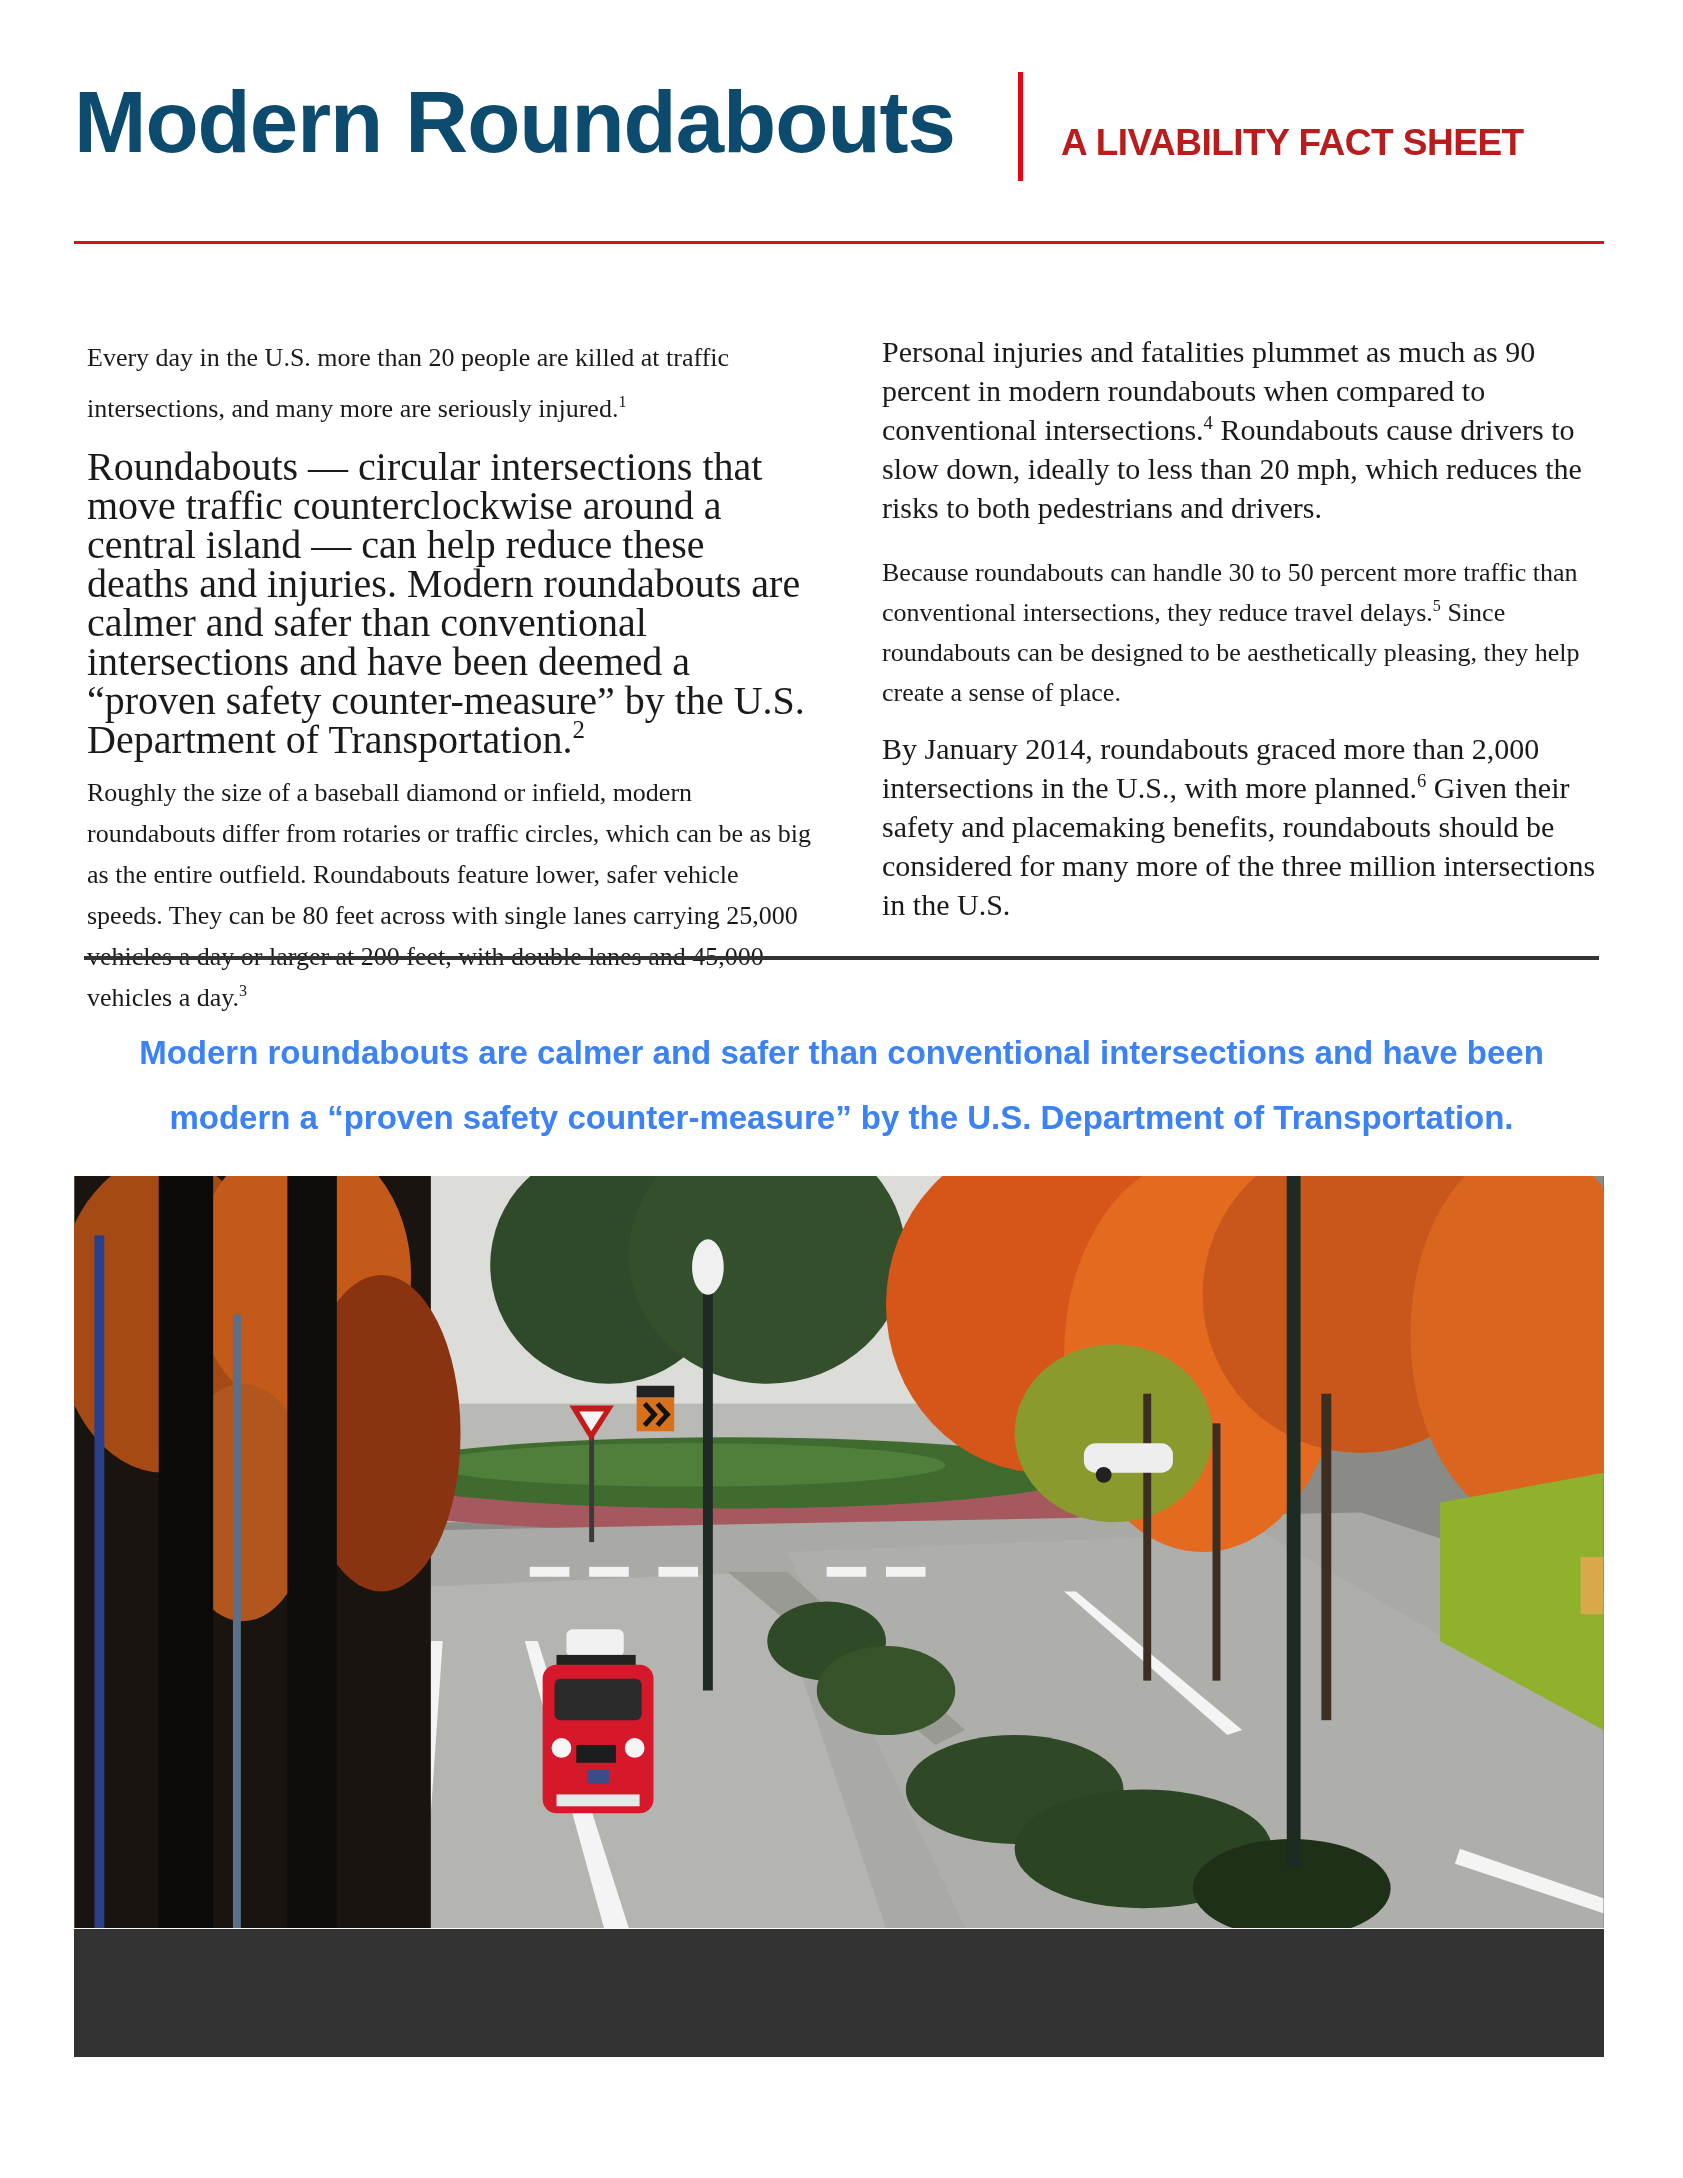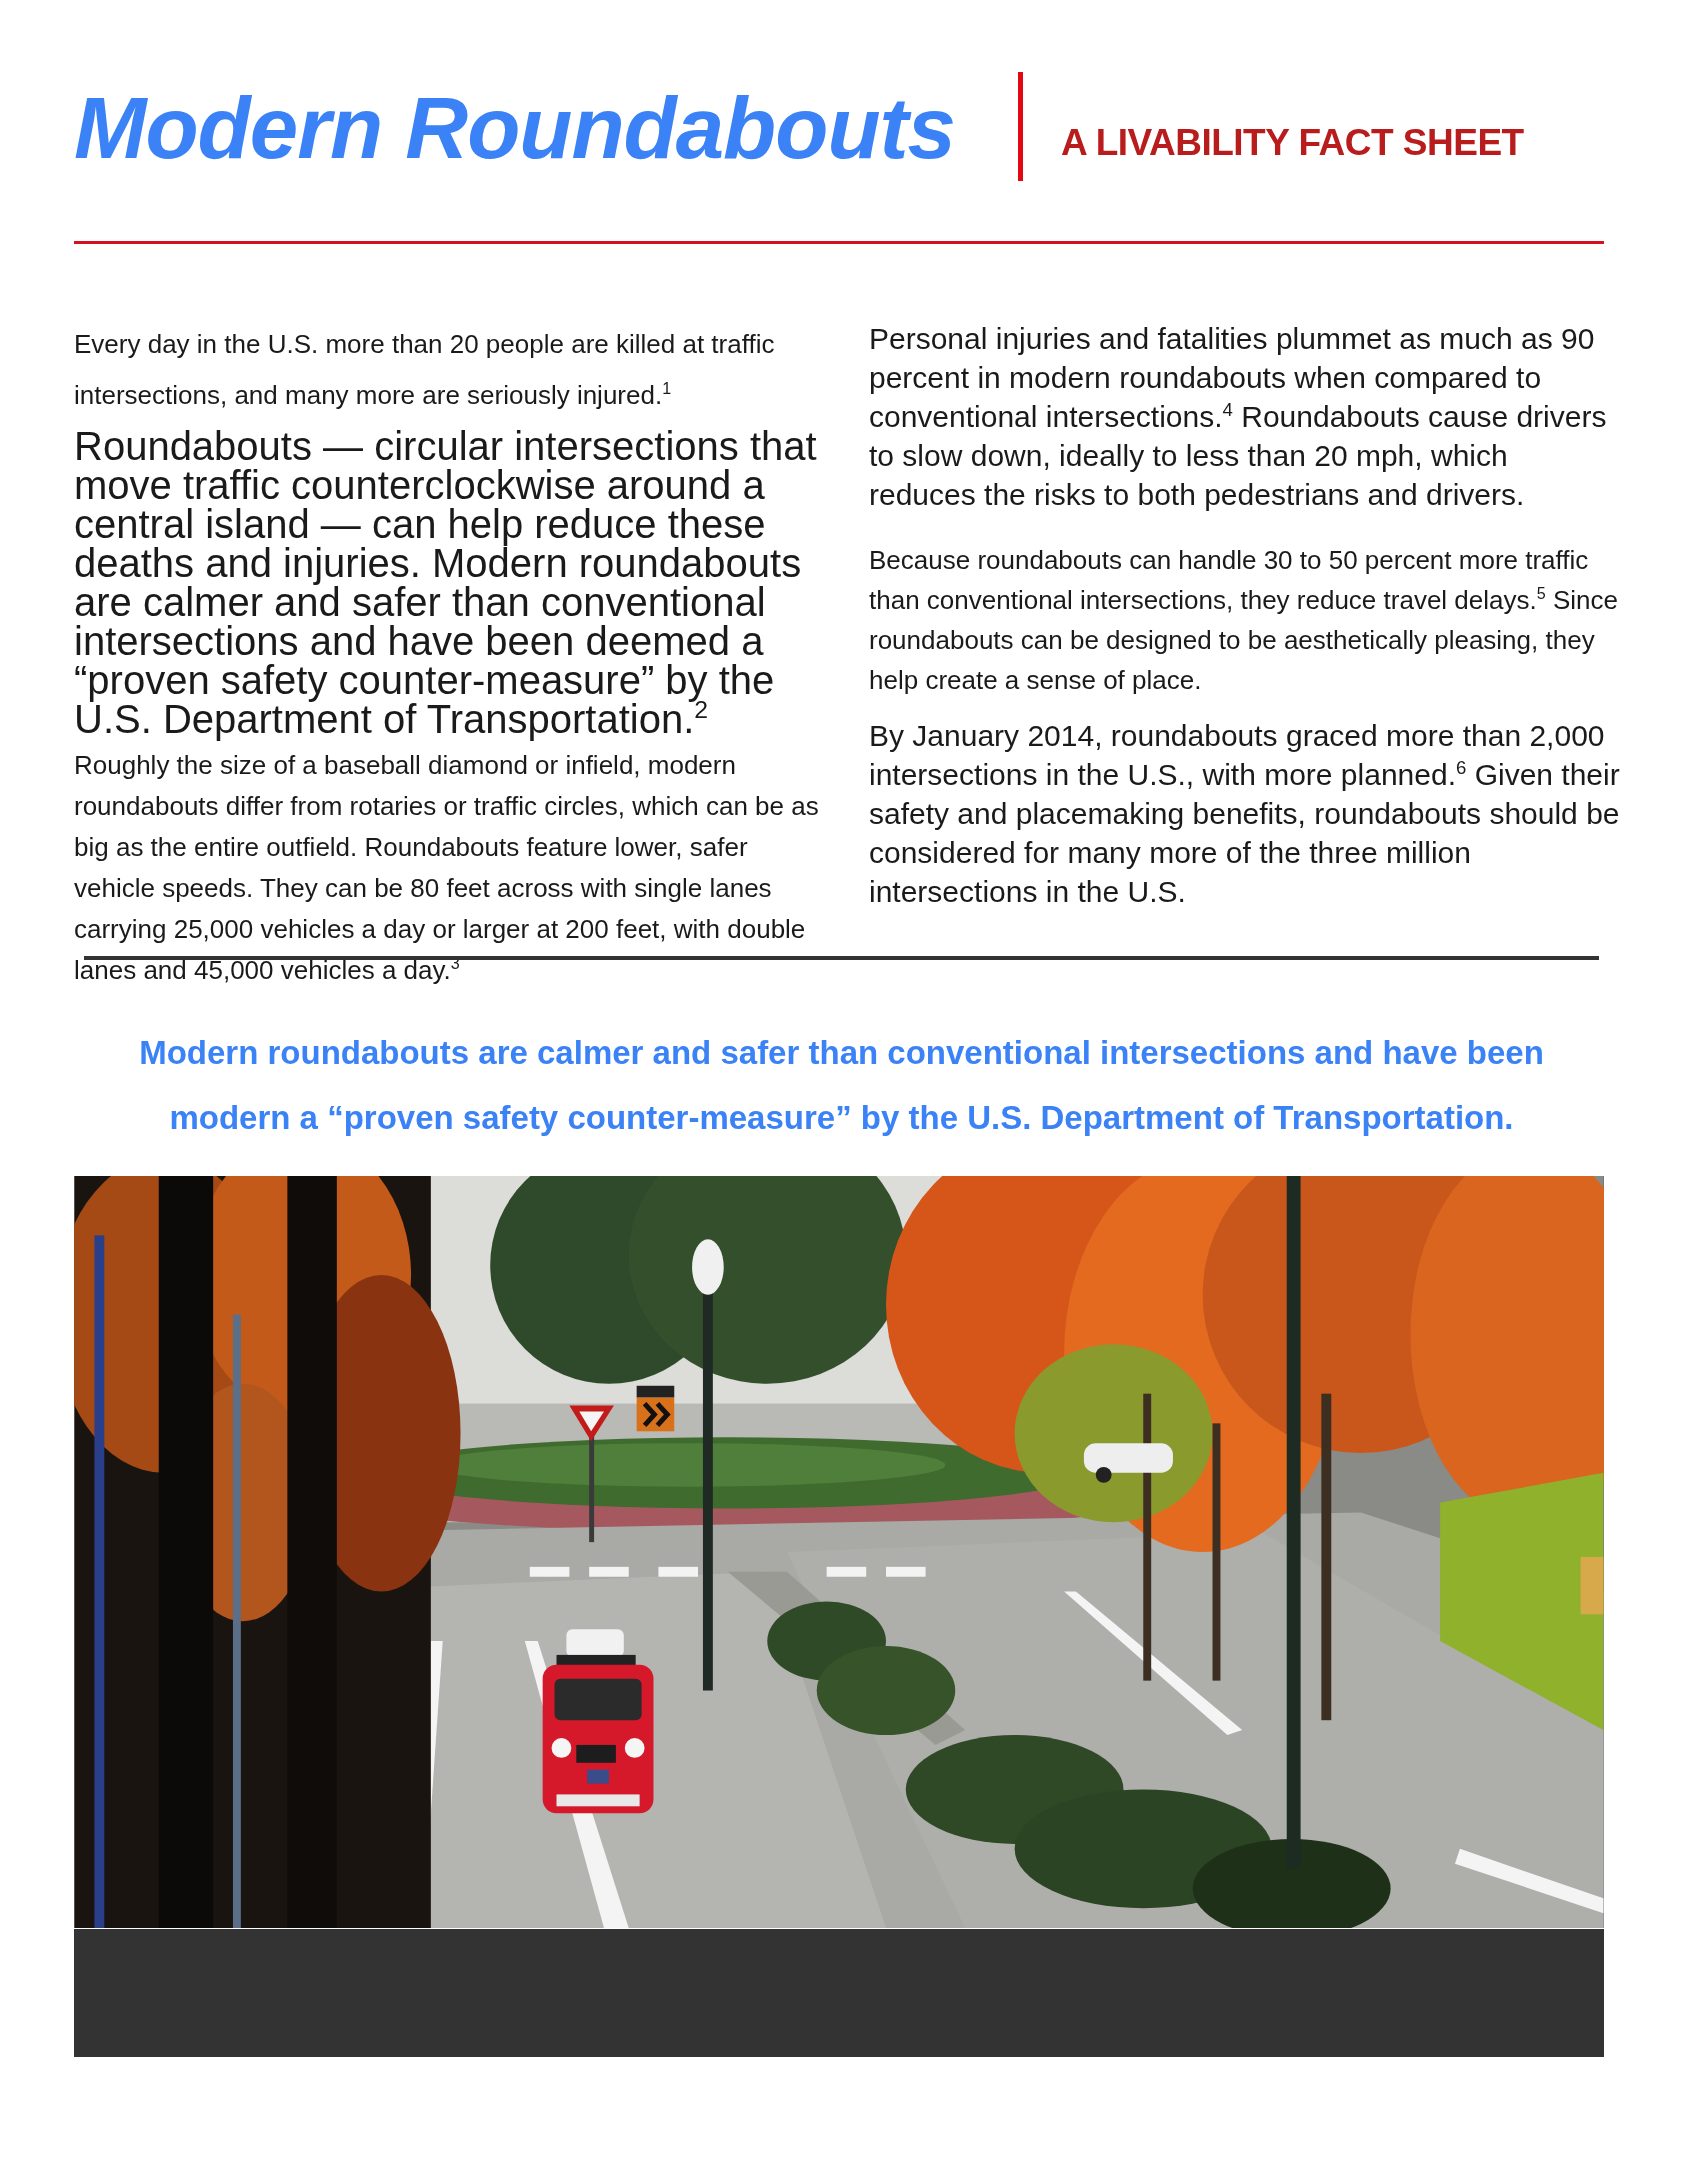--- a/index.html
+++ b/index.html
@@ -1,29 +1,29 @@
 <!DOCTYPE html>
 <html><head>
 <meta charset="utf-8">
 <style>
   html, body { margin:0; padding:0; background:#ffffff; }
   body { width:1683px; height:2178px; position:relative; overflow:hidden;
          font-family:"Liberation Sans", "DejaVu Sans", sans-serif; color:#1a1a1a; }
   .abs { position:absolute; }
 
   
-  #title { left:74px; top:78px; font-size:87px; font-weight:bold; color:#3b82f6;
-           letter-spacing:-1px; line-height:99px; white-space:nowrap;font-style:italic; }
+  #title { left:74px; top:72px; font-size:87px; font-weight:bold; color:#0c4a6e;
+           letter-spacing:-1px; line-height:99px; white-space:nowrap; }
   #title-bar { left:1018px; top:72px; width:5px; height:109px; background:#e30613; }
   #subtitle { left:1061px; top:121px; font-size:37px; font-weight:bold; color:#b91c1c;
               letter-spacing:-0.5px; line-height:44px; white-space:nowrap; }
   #red-rule { left:74px; top:241px; width:1530px; height:3px; background:#d4111e; }
   #col-left { left:74px; top:319px; width:752px; }
   #col-right { left:869px; top:319px; width:752px; }
-  p { margin:0; }
+  p { margin:13px;font-family:Liberation Serif, serif; }
   sup { font-size:62%; vertical-align:0; position:relative; top:-0.6em; line-height:0; }
 
   .p-small-wide { font-size:26px; line-height:51px; }
   .p-large { font-size:40px; line-height:39px; }
   .p-small { font-size:26px; line-height:41px; }
   .p-med { font-size:30px; line-height:39px; }
   .p-small2 { font-size:26px; line-height:40px; }
 
   #para1 { margin-bottom:6px; }
   #para2 { margin-bottom:6px; }

